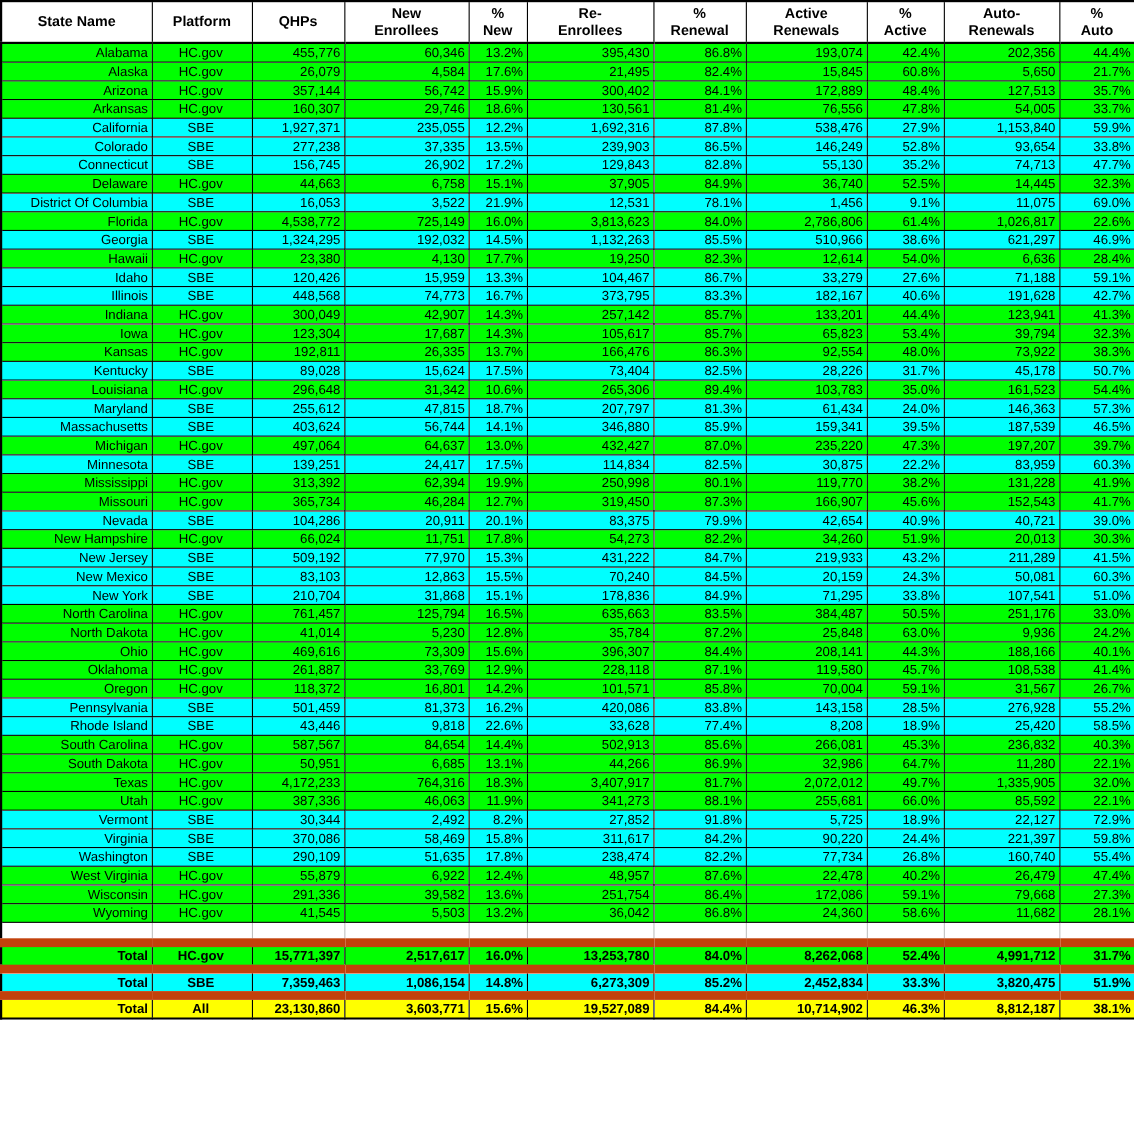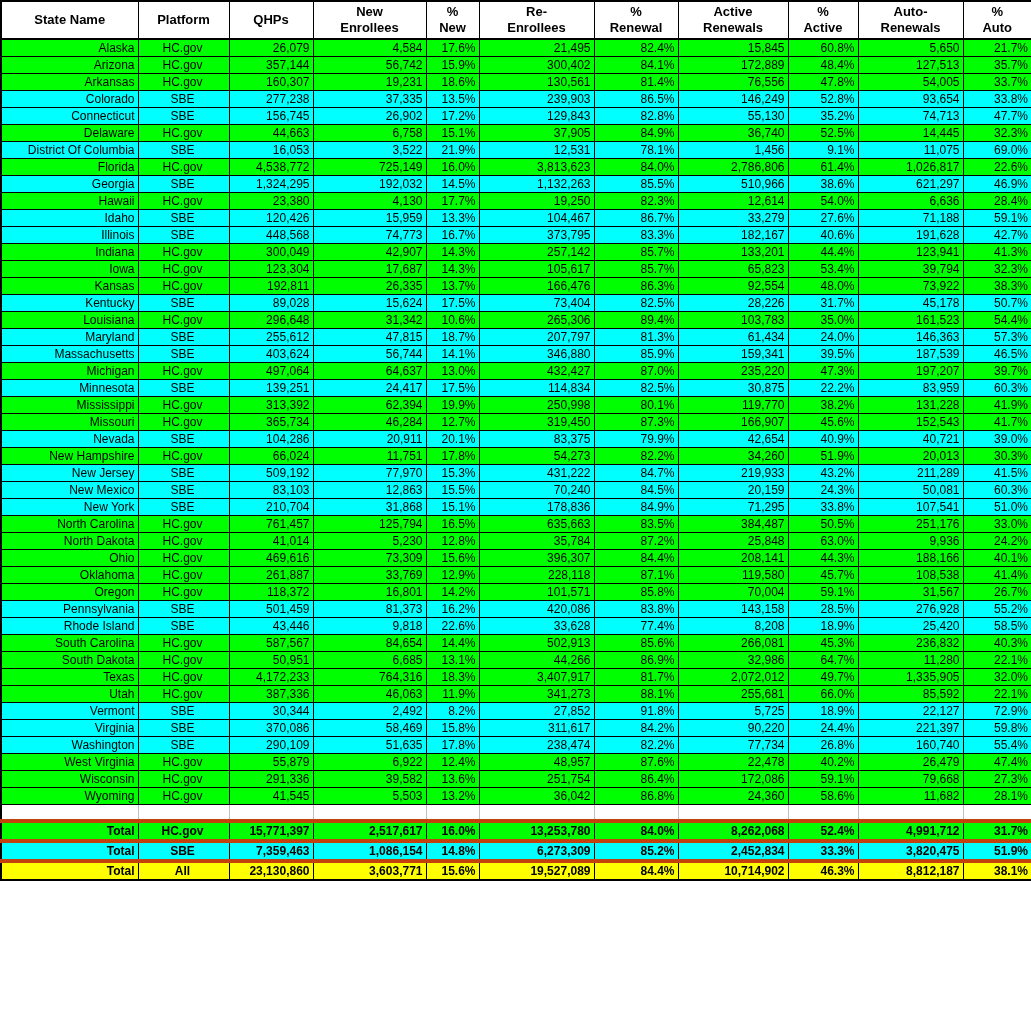--- a/index.html
+++ b/index.html
@@ -41,21 +41,21 @@
     white-space: nowrap;
     overflow: hidden;
   }
   td.align-right { text-align: right; }
   td.align-center { text-align: center; }
   tr.row-hcgov td { background: var(--hcgov, #00FF00); }
   tr.row-sbe   td { background: var(--sbe, #00FFFF); }
   tr.row-all   td { background: var(--all, #FFFF00); }
   tr.total-row td {
     font-weight: bold;
-    border-top: 4px solid #c2410c;
+    border-top: 8px solid #c2410c;
   }
   tr.gap-row td {
     background: #ffffff;
     height: 14px;
     border: 1px solid #c0c0c0;
     border-top: 1px solid #000;
     border-bottom: 1px solid #000;
   }
 </style>
 </head>
@@ -94,20 +94,33 @@
           <th>%
 Active</th>
           <th>Auto-
 Renewals</th>
           <th>%
 Auto</th>
         </tr>
     </thead>
     <tbody>
         <tr class="row-hcgov">
+          <td class="align-right">Alabama</td>
+          <td class="align-center">HC.gov</td>
+          <td class="align-right">455,776</td>
+          <td class="align-right">60,346</td>
+          <td class="align-right">13.2%</td>
+          <td class="align-right">395,430</td>
+          <td class="align-right">86.8%</td>
+          <td class="align-right">193,074</td>
+          <td class="align-right">42.4%</td>
+          <td class="align-right">202,356</td>
+          <td class="align-right">44.4%</td>
+        </tr>
+        <tr class="row-hcgov">
           <td class="align-right">Alaska</td>
           <td class="align-center">HC.gov</td>
           <td class="align-right">26,079</td>
           <td class="align-right">4,584</td>
           <td class="align-right">17.6%</td>
           <td class="align-right">21,495</td>
           <td class="align-right">82.4%</td>
           <td class="align-right">15,845</td>
           <td class="align-right">60.8%</td>
           <td class="align-right">5,650</td>
@@ -123,28 +136,41 @@
           <td class="align-right">84.1%</td>
           <td class="align-right">172,889</td>
           <td class="align-right">48.4%</td>
           <td class="align-right">127,513</td>
           <td class="align-right">35.7%</td>
         </tr>
         <tr class="row-hcgov">
           <td class="align-right">Arkansas</td>
           <td class="align-center">HC.gov</td>
           <td class="align-right">160,307</td>
-          <td class="align-right">19,231</td>
+          <td class="align-right">29,746</td>
           <td class="align-right">18.6%</td>
           <td class="align-right">130,561</td>
           <td class="align-right">81.4%</td>
           <td class="align-right">76,556</td>
           <td class="align-right">47.8%</td>
           <td class="align-right">54,005</td>
           <td class="align-right">33.7%</td>
+        </tr>
+        <tr class="row-sbe">
+          <td class="align-right">California</td>
+          <td class="align-center">SBE</td>
+          <td class="align-right">1,927,371</td>
+          <td class="align-right">235,055</td>
+          <td class="align-right">12.2%</td>
+          <td class="align-right">1,692,316</td>
+          <td class="align-right">87.8%</td>
+          <td class="align-right">538,476</td>
+          <td class="align-right">27.9%</td>
+          <td class="align-right">1,153,840</td>
+          <td class="align-right">59.9%</td>
         </tr>
         <tr class="row-sbe">
           <td class="align-right">Colorado</td>
           <td class="align-center">SBE</td>
           <td class="align-right">277,238</td>
           <td class="align-right">37,335</td>
           <td class="align-right">13.5%</td>
           <td class="align-right">239,903</td>
           <td class="align-right">86.5%</td>
           <td class="align-right">146,249</td>

